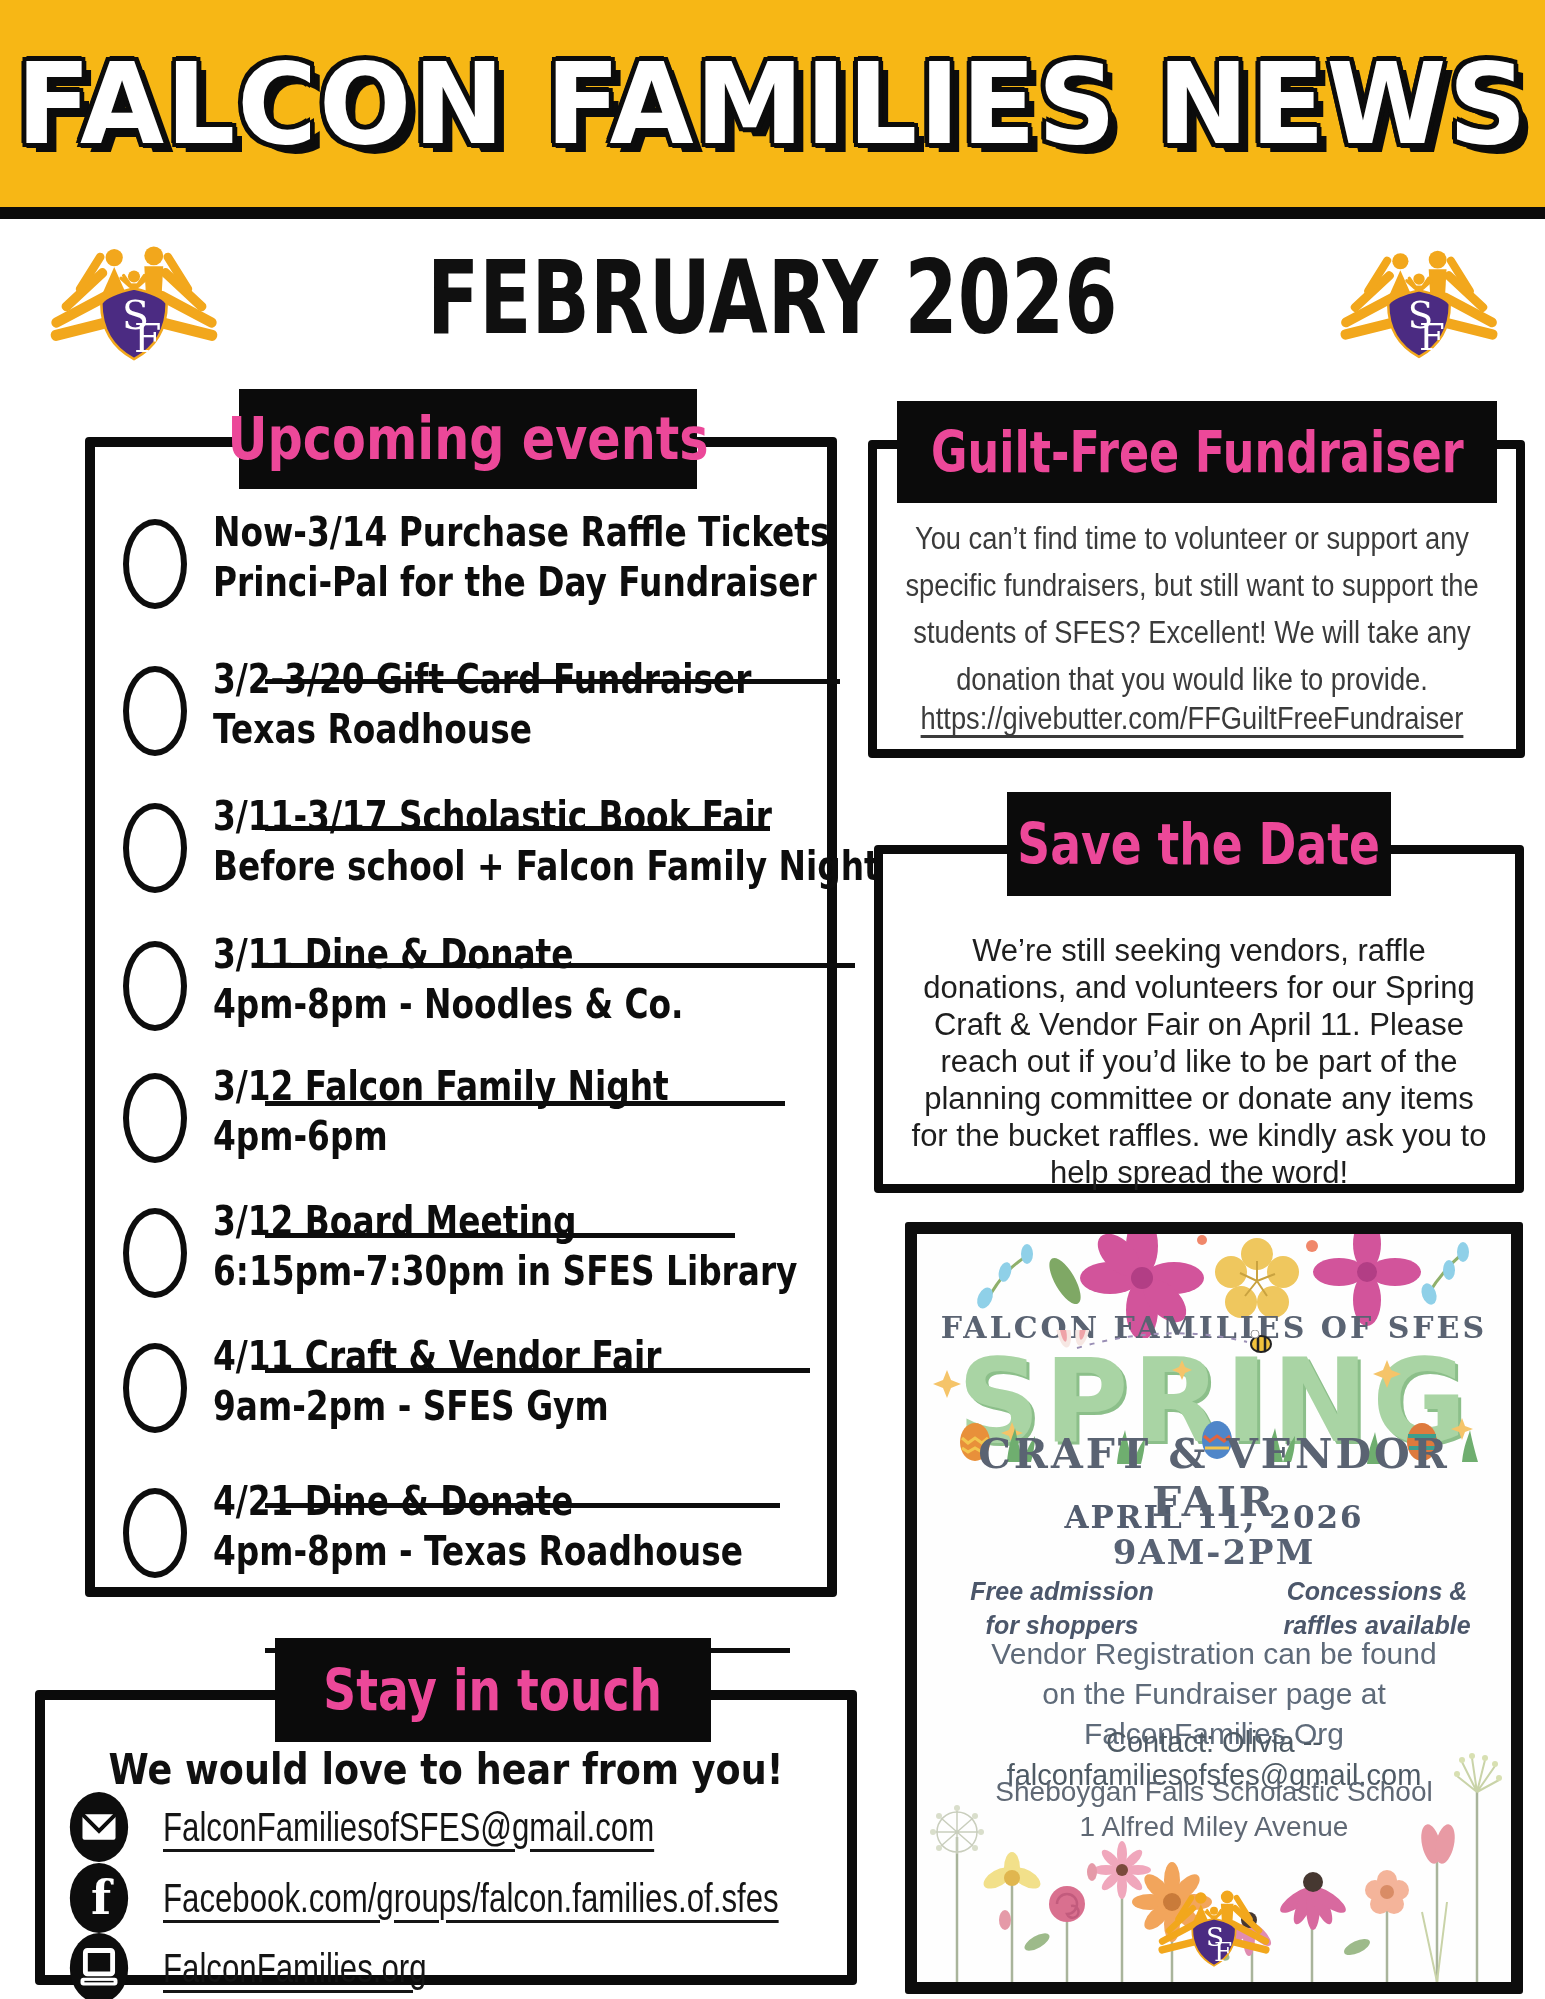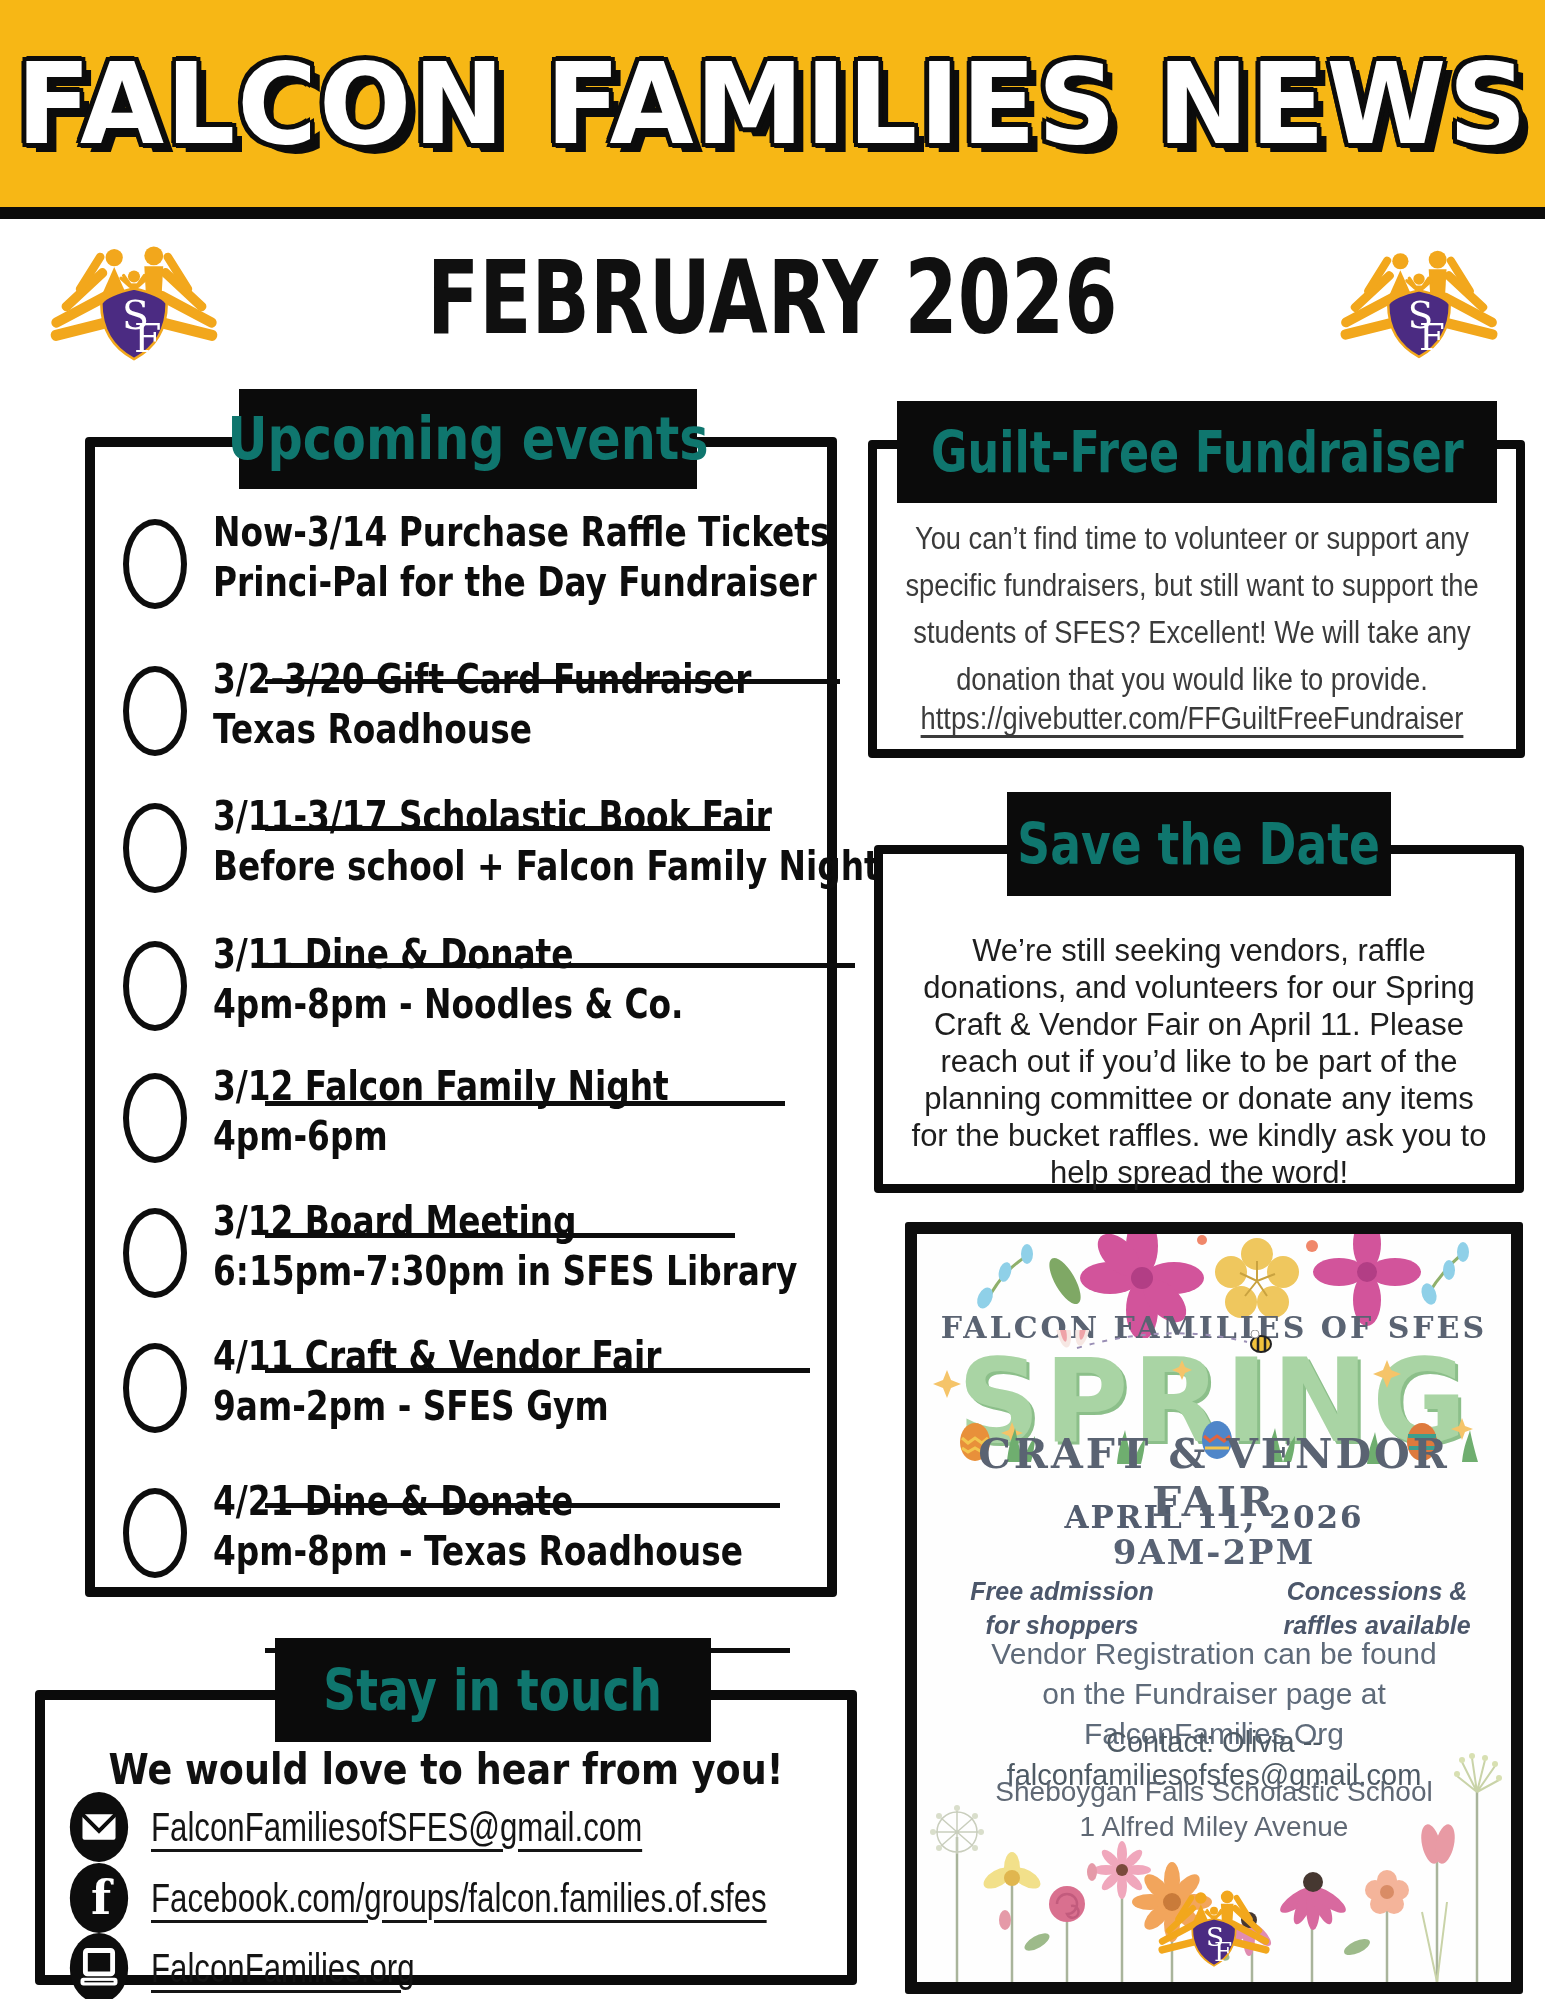--- a/index.html
+++ b/index.html
@@ -21,21 +21,21 @@
   #topbar { left:0; top:207px; width:1545px; height:12px; background:#0b0b0b; }
 
   #month-line { left:0; top:238px; width:1545px; text-align:center; }
   #month-line span { display:inline-block; font-family:"DejaVu Sans",sans-serif;
       font-weight:bold; font-size:102px; color:#101010; transform:scaleX(.75);
       white-space:nowrap; }
   .logo-svg { position:absolute; }
 
   
   .box { position:absolute; background:#ffffff; border:10px solid #0b0b0b; border-radius:4px; }
-  .banner { position:absolute; background:#0b0b0b; color:#0f766e;
+  .banner { position:absolute; background:#0b0b0b; color:#ec4899;
       display:flex; align-items:center; justify-content:center; z-index:5; }
   .banner span { display:inline-block; font-family:"DejaVu Sans",sans-serif;
       font-weight:bold; white-space:nowrap; }
 
   
   .event { position:absolute; left:28px; display:flex; gap:26px; align-items:flex-start; width:690px; }
   .chk  { width:64px; height:90px; border:6px solid #0d0d0d; border-radius:50%;
           flex:none; margin-top:12px; background:#fff; }
   .etxt { font-family:"DejaVu Sans",sans-serif; font-weight:bold; font-size:40px;
           line-height:50px; color:#0d0d0d; transform:scaleX(.82);
@@ -72,21 +72,21 @@
   .fl-reg    { top:400px; left:60px; width:474px; font-size:30px; line-height:40px;
                color:#5E6A79; z-index:2; }
   .fl-contact{ top:492px; font-size:29px; color:#4E5A64; z-index:2; }
   .fl-addr   { top:540px; font-size:28px; line-height:35px; color:#5F6874; z-index:2; }
   .fl-layer  { position:absolute; pointer-events:none; }
 
   
   .stay-sub { position:absolute; left:0; top:44px; width:802px; text-align:center; }
   .stay-sub span { display:inline-block; font-family:"DejaVu Sans",sans-serif;
       font-weight:bold; font-size:43px; color:#101010; transform:scaleX(.85); white-space:nowrap; }
-  .srow { position:absolute; left:24px; display:flex; align-items:center; gap:22px; }
+  .srow { position:absolute; left:24px; display:flex; align-items:center; gap:34px; }
   .srow .slabel { font-size:40px; color:#151515; transform:scaleX(.78);
       transform-origin:left center; white-space:nowrap;
       text-decoration:underline; text-underline-offset:8px; text-decoration-thickness:3px; }
 </style>
 </head>
 <body>
 
 <svg width="0" height="0" style="position:absolute">
   <defs>
     <g id="sf-logo">

